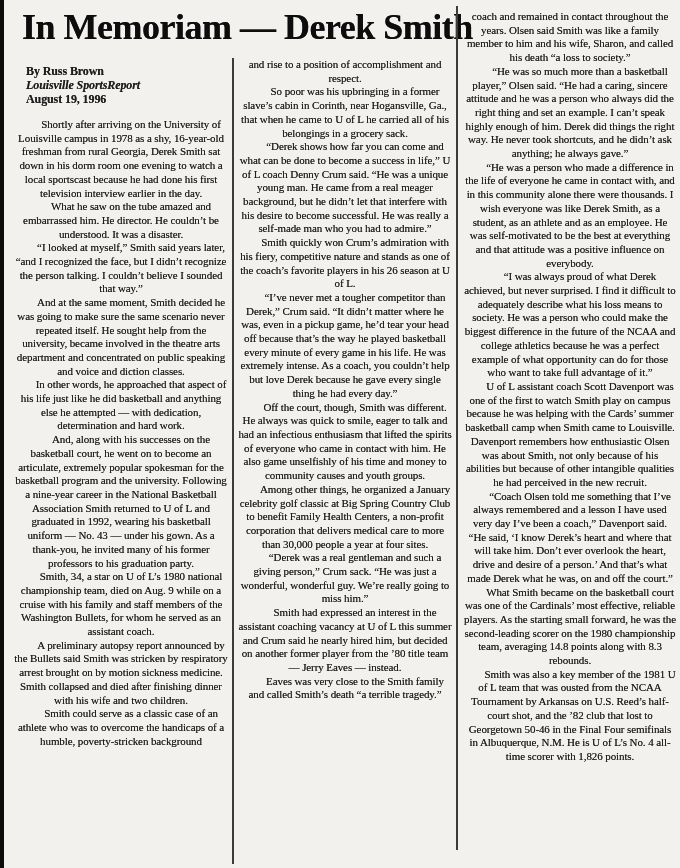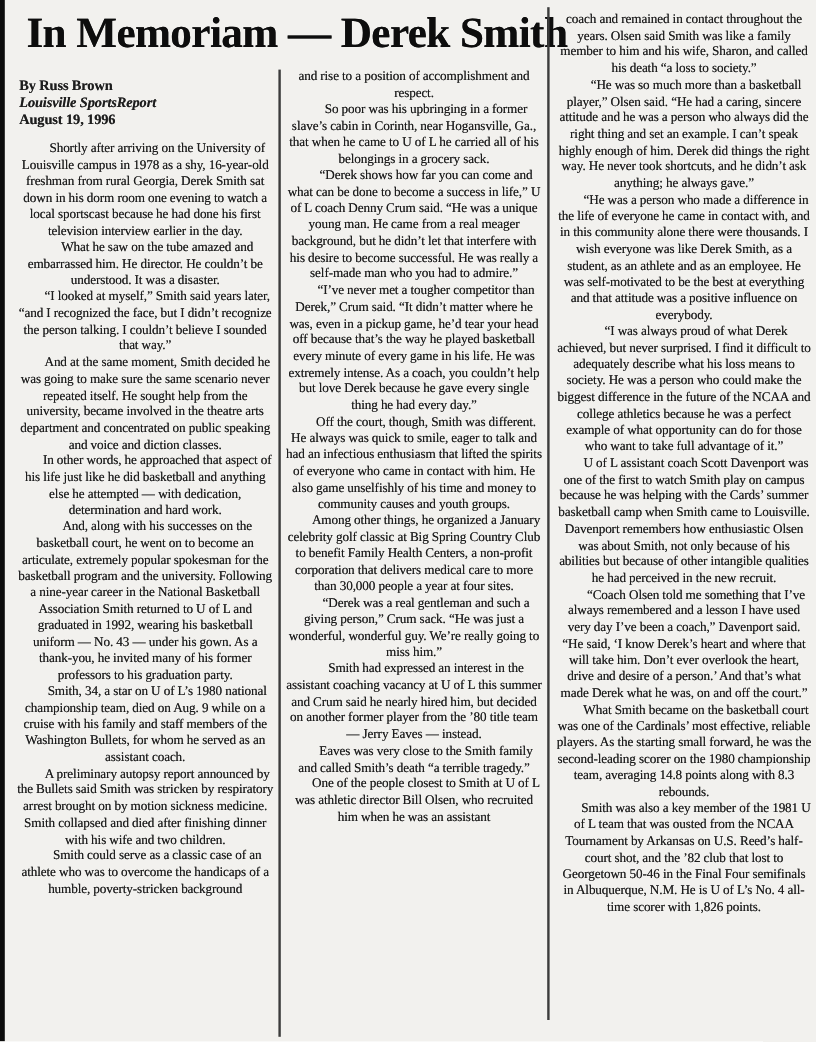--- a/index.html
+++ b/index.html
@@ -45,21 +45,21 @@
     background: #3c3c3c;
     margin: 0 4px;
     flex: 0 0 auto;
   }
   .vrule-main {
     width: 2px;
     background: #3c3c3c;
     margin: 2px 6px 14px 2px;
     flex: 0 0 auto;
   }
-  .byline { margin: 6px 0 12px 2px; font-size: 12px; line-height: 14px; font-weight: 700; }
+  .byline { margin: 6px 0 12px 12px; font-size: 12px; line-height: 14px; font-weight: 700; }
   .byline .pub { font-style: italic; }
   .para { margin: 0; text-indent: 20px; text-align: center; }
   .no-first-indent .para:first-child { text-indent: 0; }
 </style>
 </head>
 <body>
 
 <div class="page">
   <div class="left-bar"></div>
   <div class="main">
@@ -86,27 +86,27 @@
               <p class="para">Smith could serve as a classic case of an athlete who was to overcome the handicaps of a humble, poverty-stricken background</p>
             </div>
         </div>
 
         <div class="vrule"></div>
 
         <div class="col col2 no-first-indent">
             <p class="para">and rise to a position of accomplishment and respect.</p>
             <p class="para">So poor was his upbringing in a former slave’s cabin in Corinth, near Hogansville, Ga., that when he came to U of L he carried all of his belongings in a grocery sack.</p>
             <p class="para">“Derek shows how far you can come and what can be done to become a success in life,” U of L coach Denny Crum said.  “He was a unique young man.  He came from a real meager background, but he didn’t let that interfere with his desire to become successful.  He was really a self-made man who you had to admire.”</p>
+            <p class="para">Smith quickly won Crum’s admiration with his fiery, competitive nature and stands as one of the coach’s favorite players in his 26 season at U of L.</p>
             <p class="para">“I’ve never met a tougher competitor than Derek,” Crum said.  “It didn’t matter where he was, even in a pickup game, he’d tear your head off because that’s the way he played basketball every minute of every game in his life.  He was extremely intense.  As a coach, you couldn’t help but love Derek because he gave every single thing he had every day.”</p>
             <p class="para">Off the court, though, Smith was different.  He always was quick to smile, eager to talk and had an infectious enthusiasm that lifted the spirits of everyone who came in contact with him.  He also game unselfishly of his time and money to community causes and youth groups.</p>
             <p class="para">Among other things, he organized a January celebrity golf classic at Big Spring Country Club to benefit Family Health Centers, a non-profit corporation that delivers medical care to more than 30,000 people a year at four sites.</p>
             <p class="para">“Derek was a real gentleman and such a giving person,” Crum sack.  “He was just a wonderful, wonderful guy.  We’re really going to miss him.”</p>
             <p class="para">Smith had expressed an interest in the assistant coaching vacancy at U of L this summer and Crum said he nearly hired him, but decided on another former player from the ’80 title team — Jerry Eaves — instead.</p>
             <p class="para">Eaves was very close to the Smith family and called Smith’s death “a terrible tragedy.”</p>
-            <p class="para">One of the people closest to Smith at U of L was athletic director Bill Olsen, who recruited him when he was an assistant</p>
           </div>
       </div>
     </div>
 
     <div class="vrule-main"></div>
 
     <div class="col col3 no-first-indent">
         <p class="para">coach and remained in contact throughout the years.  Olsen said Smith was like a family member to him and his wife, Sharon, and called his death “a loss to society.”</p>
         <p class="para">“He was so much more than a basketball player,” Olsen said.  “He had a caring, sincere attitude and he was a person who always did the right thing and set an example.  I can’t speak highly enough of him.  Derek did things the right way.  He never took shortcuts, and he didn’t ask anything; he always gave.”</p>
         <p class="para">“He was a person who made a difference in the life of everyone he came in contact with, and in this community alone there were thousands.  I wish everyone was like Derek Smith, as a student, as an athlete and as an employee.  He was self-motivated to be the best at everything and that attitude was a positive influence on everybody.</p>

